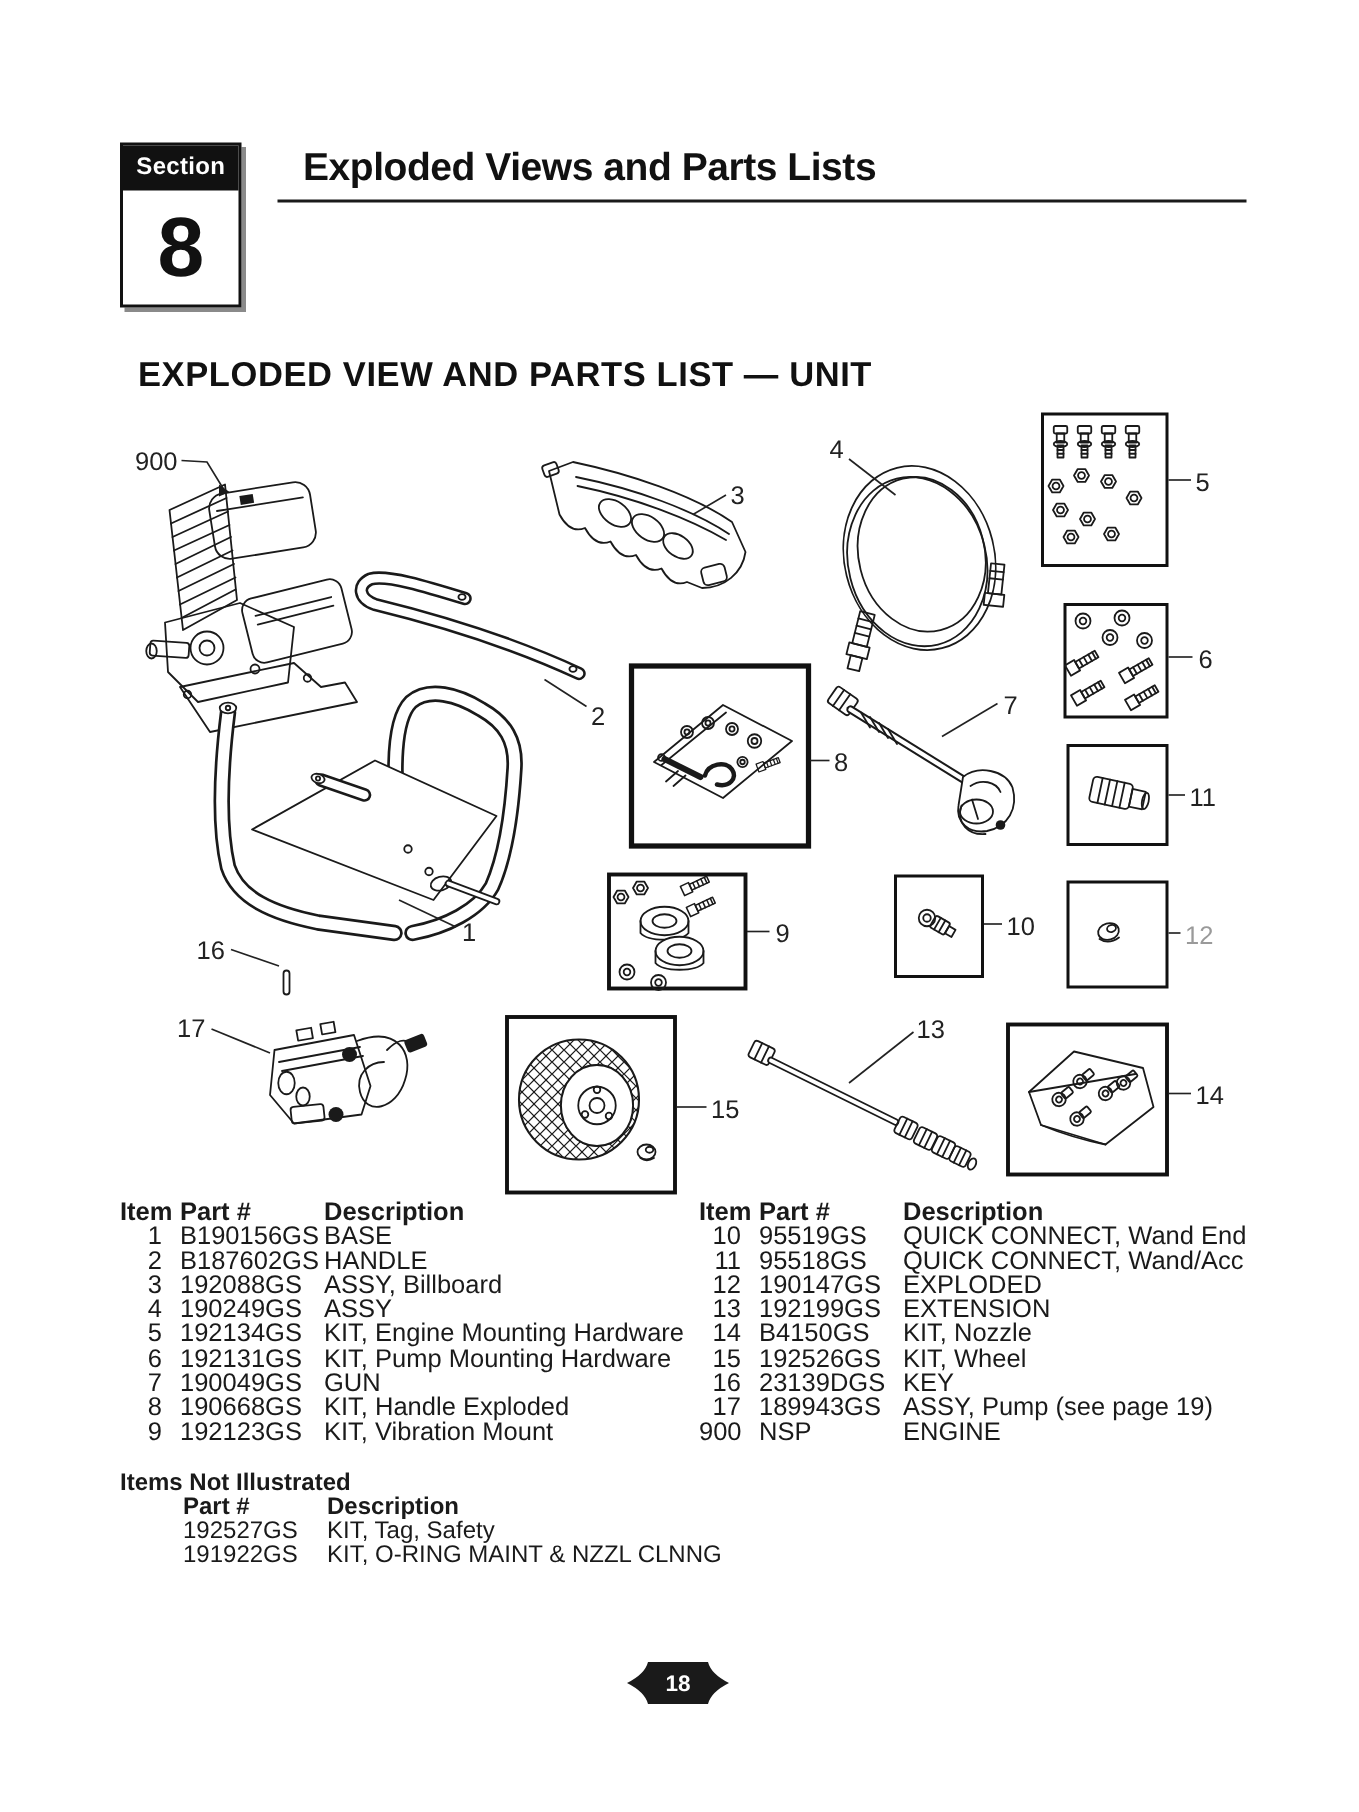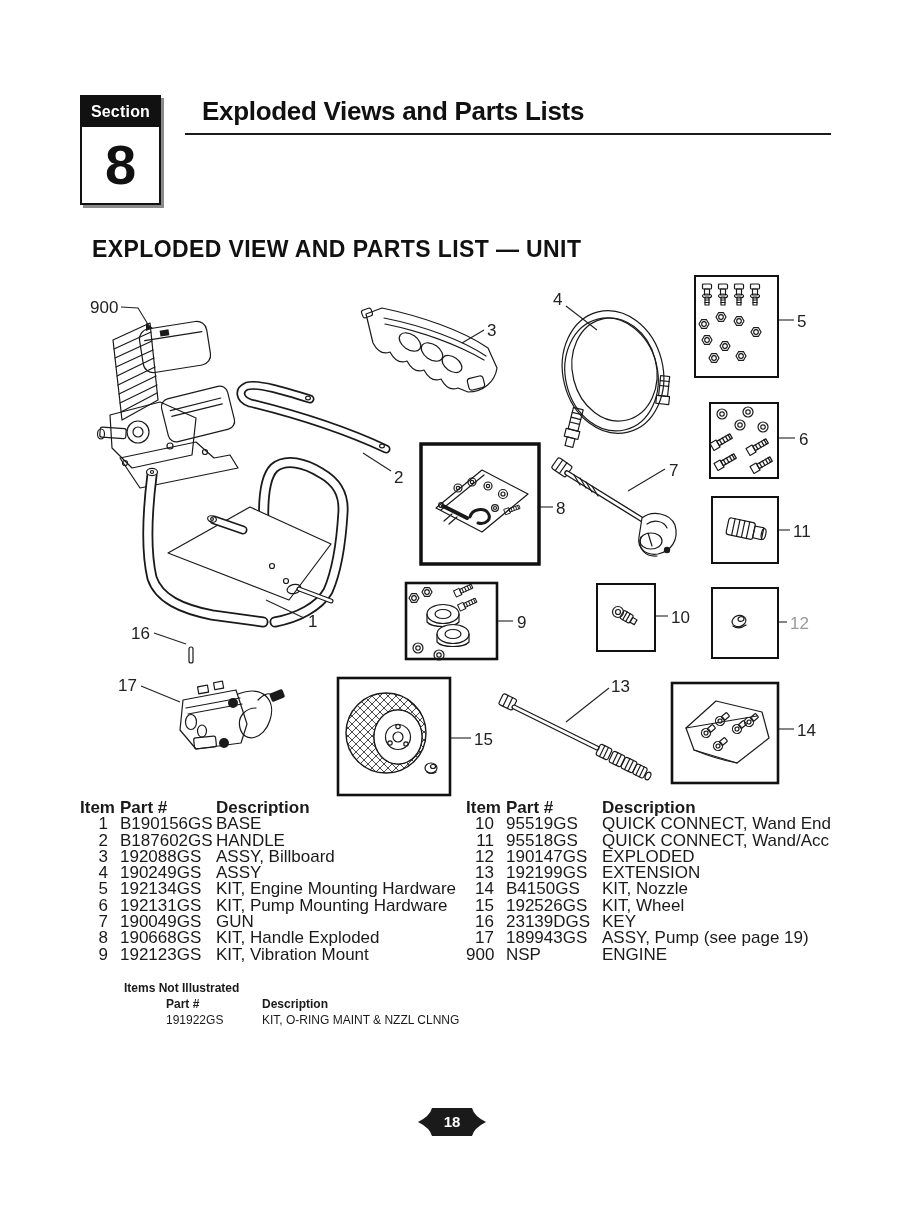--- a/index.html
+++ b/index.html
@@ -21,21 +21,21 @@
               letter-spacing:.4px;color:#111;}
 
   
   .parts-table{position:absolute;font-size:17px;line-height:16.3px;white-space:nowrap;}
   .parts-table.left{left:80px;top:800px;width:375px;}
   .parts-table.right{left:466px;top:800px;width:390px;}
   .pt-row{display:grid;grid-template-columns:28px 84px 1fr;column-gap:12px;height:16.3px;}
   .pt-row .c-item{text-align:right;}
   .pt-header{font-weight:bold;}
   .pt-header .c-item{text-align:left;}
-  .ni{position:absolute;left:80px;top:981px;font-size:12px;line-height:15.9px;white-space:nowrap;margin-left:44px;}
+  .ni{position:absolute;left:80px;top:981px;font-size:16px;line-height:15.9px;white-space:nowrap;}
   .ni-title{font-weight:bold;height:16px;}
   .ni-row{display:grid;grid-template-columns:96px 1fr;margin-left:42px;height:15.9px;}
   .ni-header{font-weight:bold;}
 
   
   .ln{stroke:#1a1a1a;fill:none;stroke-width:1.2;stroke-linecap:round;stroke-linejoin:round;}
   .lnw{stroke:#1a1a1a;fill:#fff;stroke-width:1.2;stroke-linecap:round;stroke-linejoin:round;}
   .box{stroke:#111;fill:none;stroke-width:2;}
   .boxbold{stroke:#111;fill:none;stroke-width:3.5;}
   .boxmed{stroke:#111;fill:none;stroke-width:2.6;}
@@ -583,18 +583,22 @@
       </div>
   </div>
 
   <div class="ni">
     <div class="ni-title">Items Not Illustrated</div>
     <div class="ni-row ni-header">
       <span class="c-part">Part #</span>
       <span class="c-desc">Description</span>
     </div>
     <div class="ni-row">
+        <span class="c-part">192527GS</span>
+        <span class="c-desc">KIT, Tag, Safety</span>
+      </div>
+    <div class="ni-row">
         <span class="c-part">191922GS</span>
         <span class="c-desc">KIT, O-RING MAINT &amp; NZZL CLNNG</span>
       </div>
   </div>
 
 </div>
 
 </body></html>

